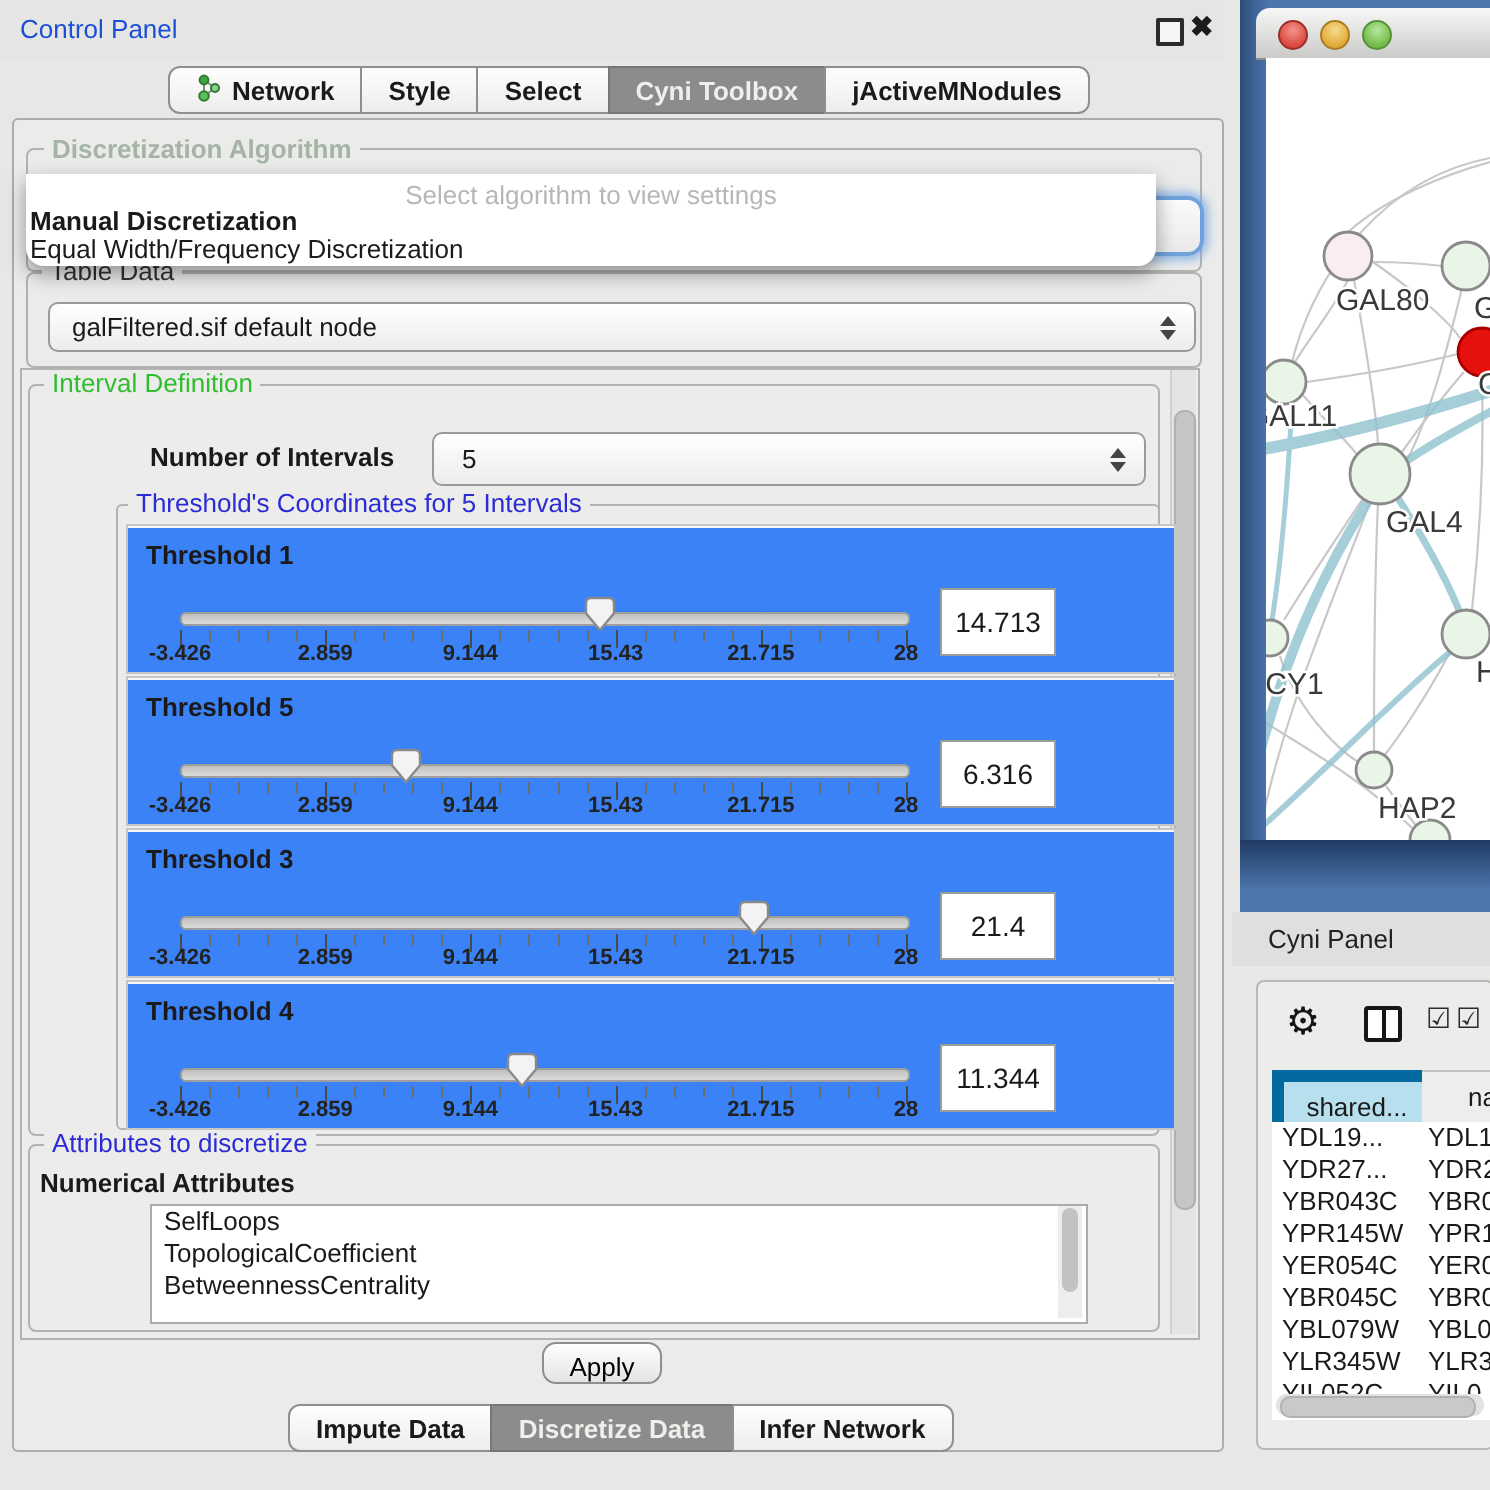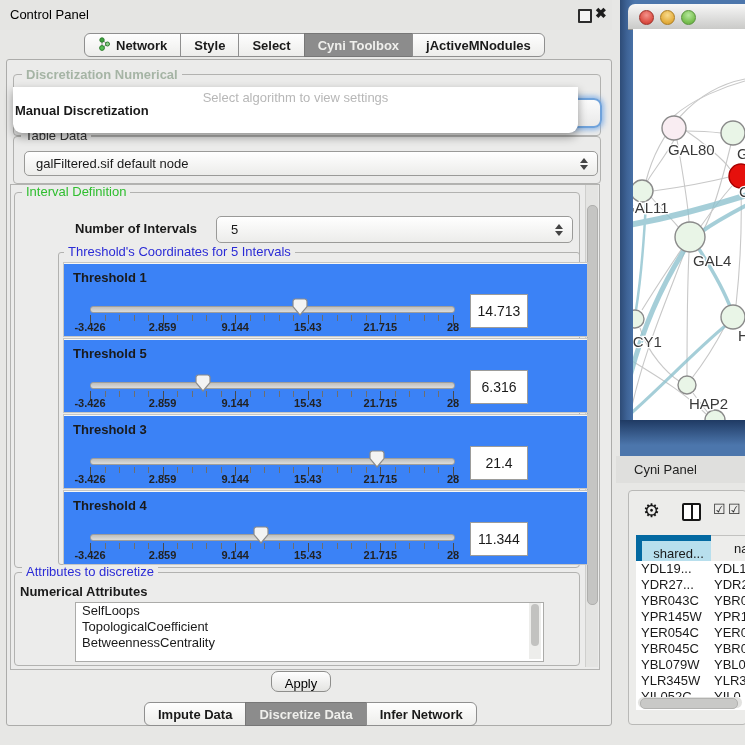--- a/index.html
+++ b/index.html
@@ -1,21 +1,21 @@
 <!DOCTYPE html>
 <html><head>
 <meta charset="utf-8">
 <style>
   html,body{margin:0;padding:0;background:#cfcfcf;}
   #app{position:relative;width:745px;height:745px;background:#E7E7E5;
        font-family:"Liberation Sans",sans-serif;font-size:13px;color:#1a1a1a;overflow:hidden;}
   .abs{position:absolute;}
   
   .cp-titlebar{left:0;top:0;width:612px;height:30px;background:#E5E5E3;}
-  .cp-title{left:10px;top:0;height:30px;line-height:30px;color:#000000;}
+  .cp-title{left:10px;top:0;height:30px;line-height:30px;color:#1d4ed8;}
   .float-ico{left:578px;top:9px;width:10px;height:10px;border:2px solid #2b2b2b;border-radius:1px;background:#f5f5f5;}
   .close-ico{left:595px;top:5px;font-size:14px;font-weight:bold;color:#1c1c1c;}
   .cp-tabs{left:84px;top:33px;display:flex;height:24px;}
   .seg{display:flex;align-items:center;gap:5px;padding:0 13px;height:22px;border:1px solid #8F8F8F;margin-left:-1px;
        background:linear-gradient(#FEFEFE,#EDEDEB);font-weight:bold;font-size:13px;color:#1a1a1a;cursor:default;white-space:nowrap;}
   .seg:first-child{border-radius:6px 0 0 6px;margin-left:0;}
   .seg:last-child{border-radius:0 6px 6px 0;}
   .seg.sel{background:#8C8C8C;color:#EFEFEC;border-color:#777;}
   .cp-body{left:6px;top:59px;width:604px;height:665px;background:#EBEBEA;border:1px solid #ACACAA;border-radius:3px;}
   .groupbox{position:absolute;border:1px solid #B2B2B0;border-radius:4px;}
@@ -125,26 +125,27 @@
         <span>Cyni Toolbox</span>
       </div>
       <div class="seg">
         <span>jActiveMNodules</span>
       </div>
     </div>
 
   <div class="abs cp-body"></div>
 
   <div class="groupbox" style="left:13px;top:74px;width:586px;height:60px;"></div>
-  <div class="gtitle faded" style="left:22px;top:68px;">Discretization Numerical</div>
+  <div class="gtitle faded" style="left:22px;top:68px;">Discretization Algorithm</div>
   <div class="abs combo-stub"></div>
 
   <div class="abs popup">
     <div class="popup-hint">Select algorithm to view settings</div>
     <div class="popup-opt b">Manual Discretization</div>
+    <div class="popup-opt r">Equal Width/Frequency Discretization</div>
   </div>
 
   <div class="groupbox" style="left:13px;top:136px;width:586px;height:46px;"></div>
   <div class="gtitle" style="left:21px;top:129px;color:#333;">Table Data</div>
   <div class="combo" style="left:24px;top:151px;width:572px;height:23px;">
     <span class="val">galFiltered.sif default node</span>
     <span class="spin">
         <i class="up"></i>
         <i class="dn"></i>
       </span>

